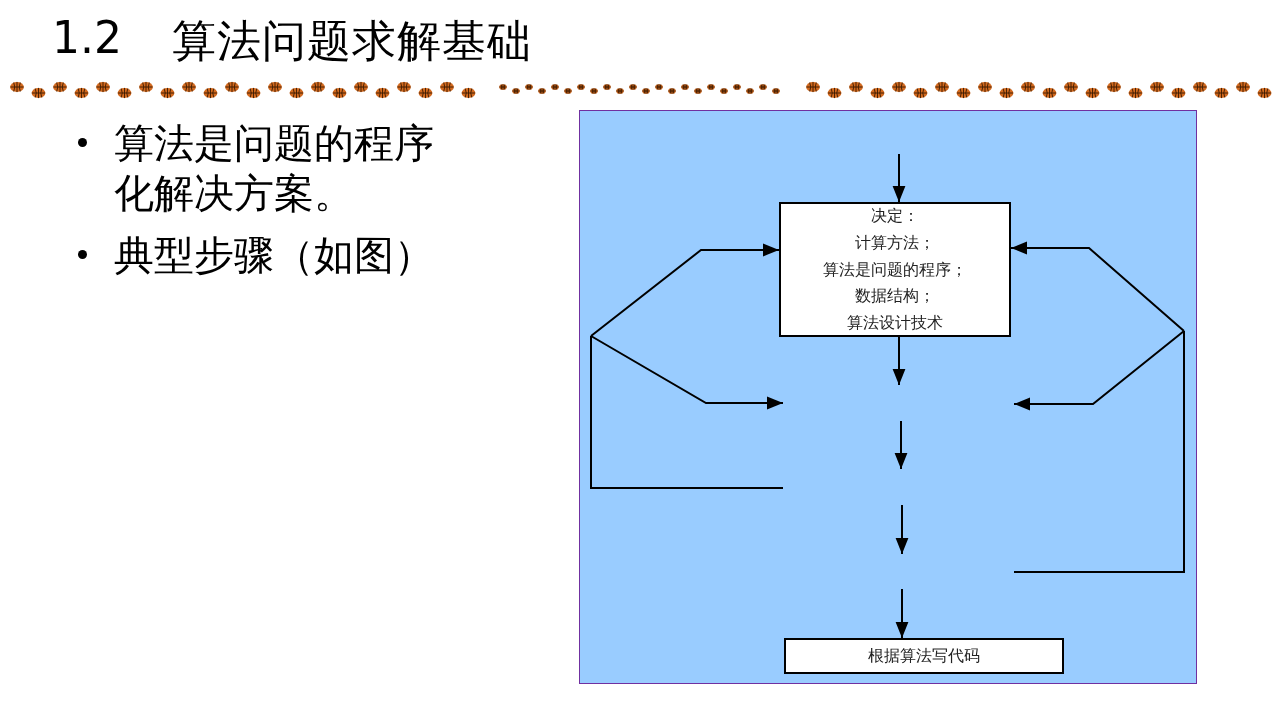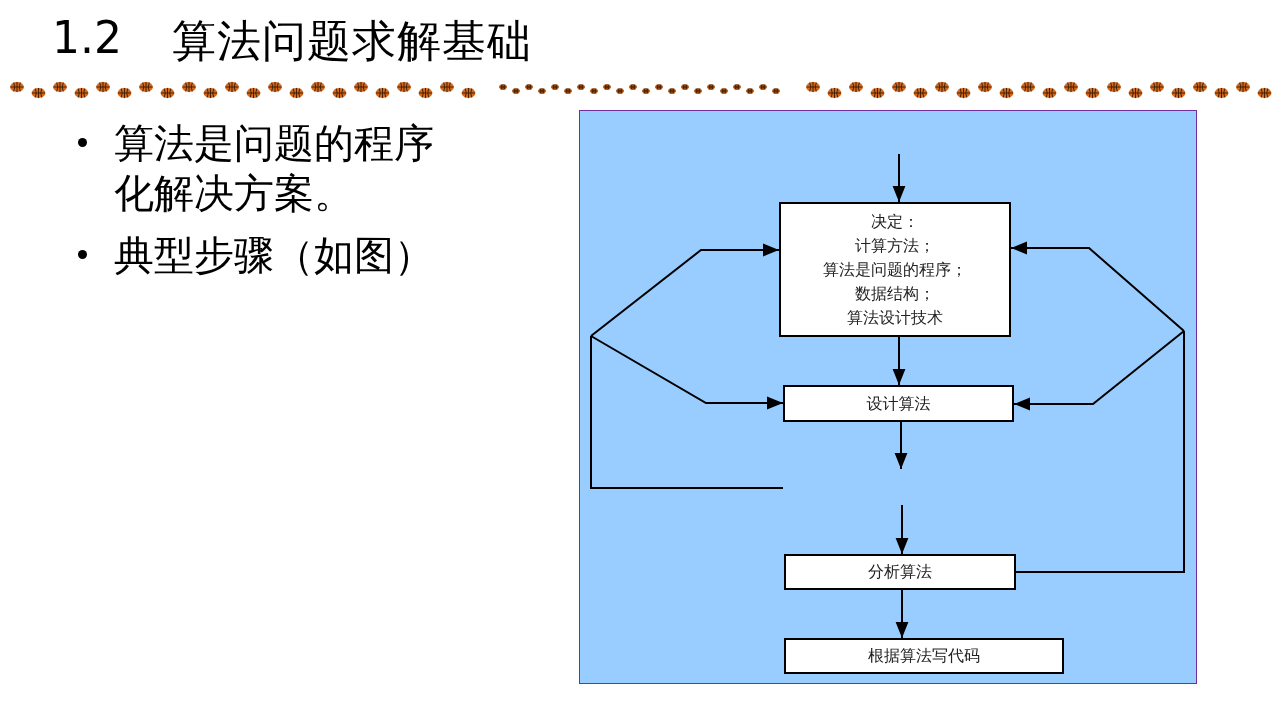--- a/index.html
+++ b/index.html
@@ -341,29 +341,23 @@
 
     <polyline points="203,377 11,377 11,225" fill="none" stroke="#000" stroke-width="2"></polyline>
     <polyline points="11,225 121,139 199,139" fill="none" stroke="#000" stroke-width="2" marker-end="url(#arrBig)"></polyline>
     <polyline points="11,225 126,292 203,292" fill="none" stroke="#000" stroke-width="2" marker-end="url(#arrBig)"></polyline>
 
     <polyline points="434,461 604,461 604,220" fill="none" stroke="#000" stroke-width="2"></polyline>
     <polyline points="604,220 509,137 431,137" fill="none" stroke="#000" stroke-width="2" marker-end="url(#arrBig)"></polyline>
     <polyline points="604,220 513,293 434,293" fill="none" stroke="#000" stroke-width="2" marker-end="url(#arrBig)"></polyline>
   </svg>
 
-  <div class="node" style="left:199px;top:91px;width:232px;height:135px;">
+  <div class="node" style="left:199px;top:91px;width:232px;height:135px;justify-content:space-between;">
     <span>决定：</span>
     <span>计算方法；</span>
     <span>算法是问题的程序；</span>
     <span>数据结构；</span>
     <span>算法设计技术</span>
   </div>
-  <div class="node" style="left:203px;top:274px;width:231px;height:37px;">
-    <span>设计算法</span>
-  </div>
-  <div class="node" style="left:204px;top:443px;width:232px;height:36px;">
-    <span>分析算法</span>
-  </div>
   <div class="node" style="left:204px;top:527px;width:280px;height:36px;">
     <span>根据算法写代码</span>
   </div>
 </div>
 
 </body></html>

